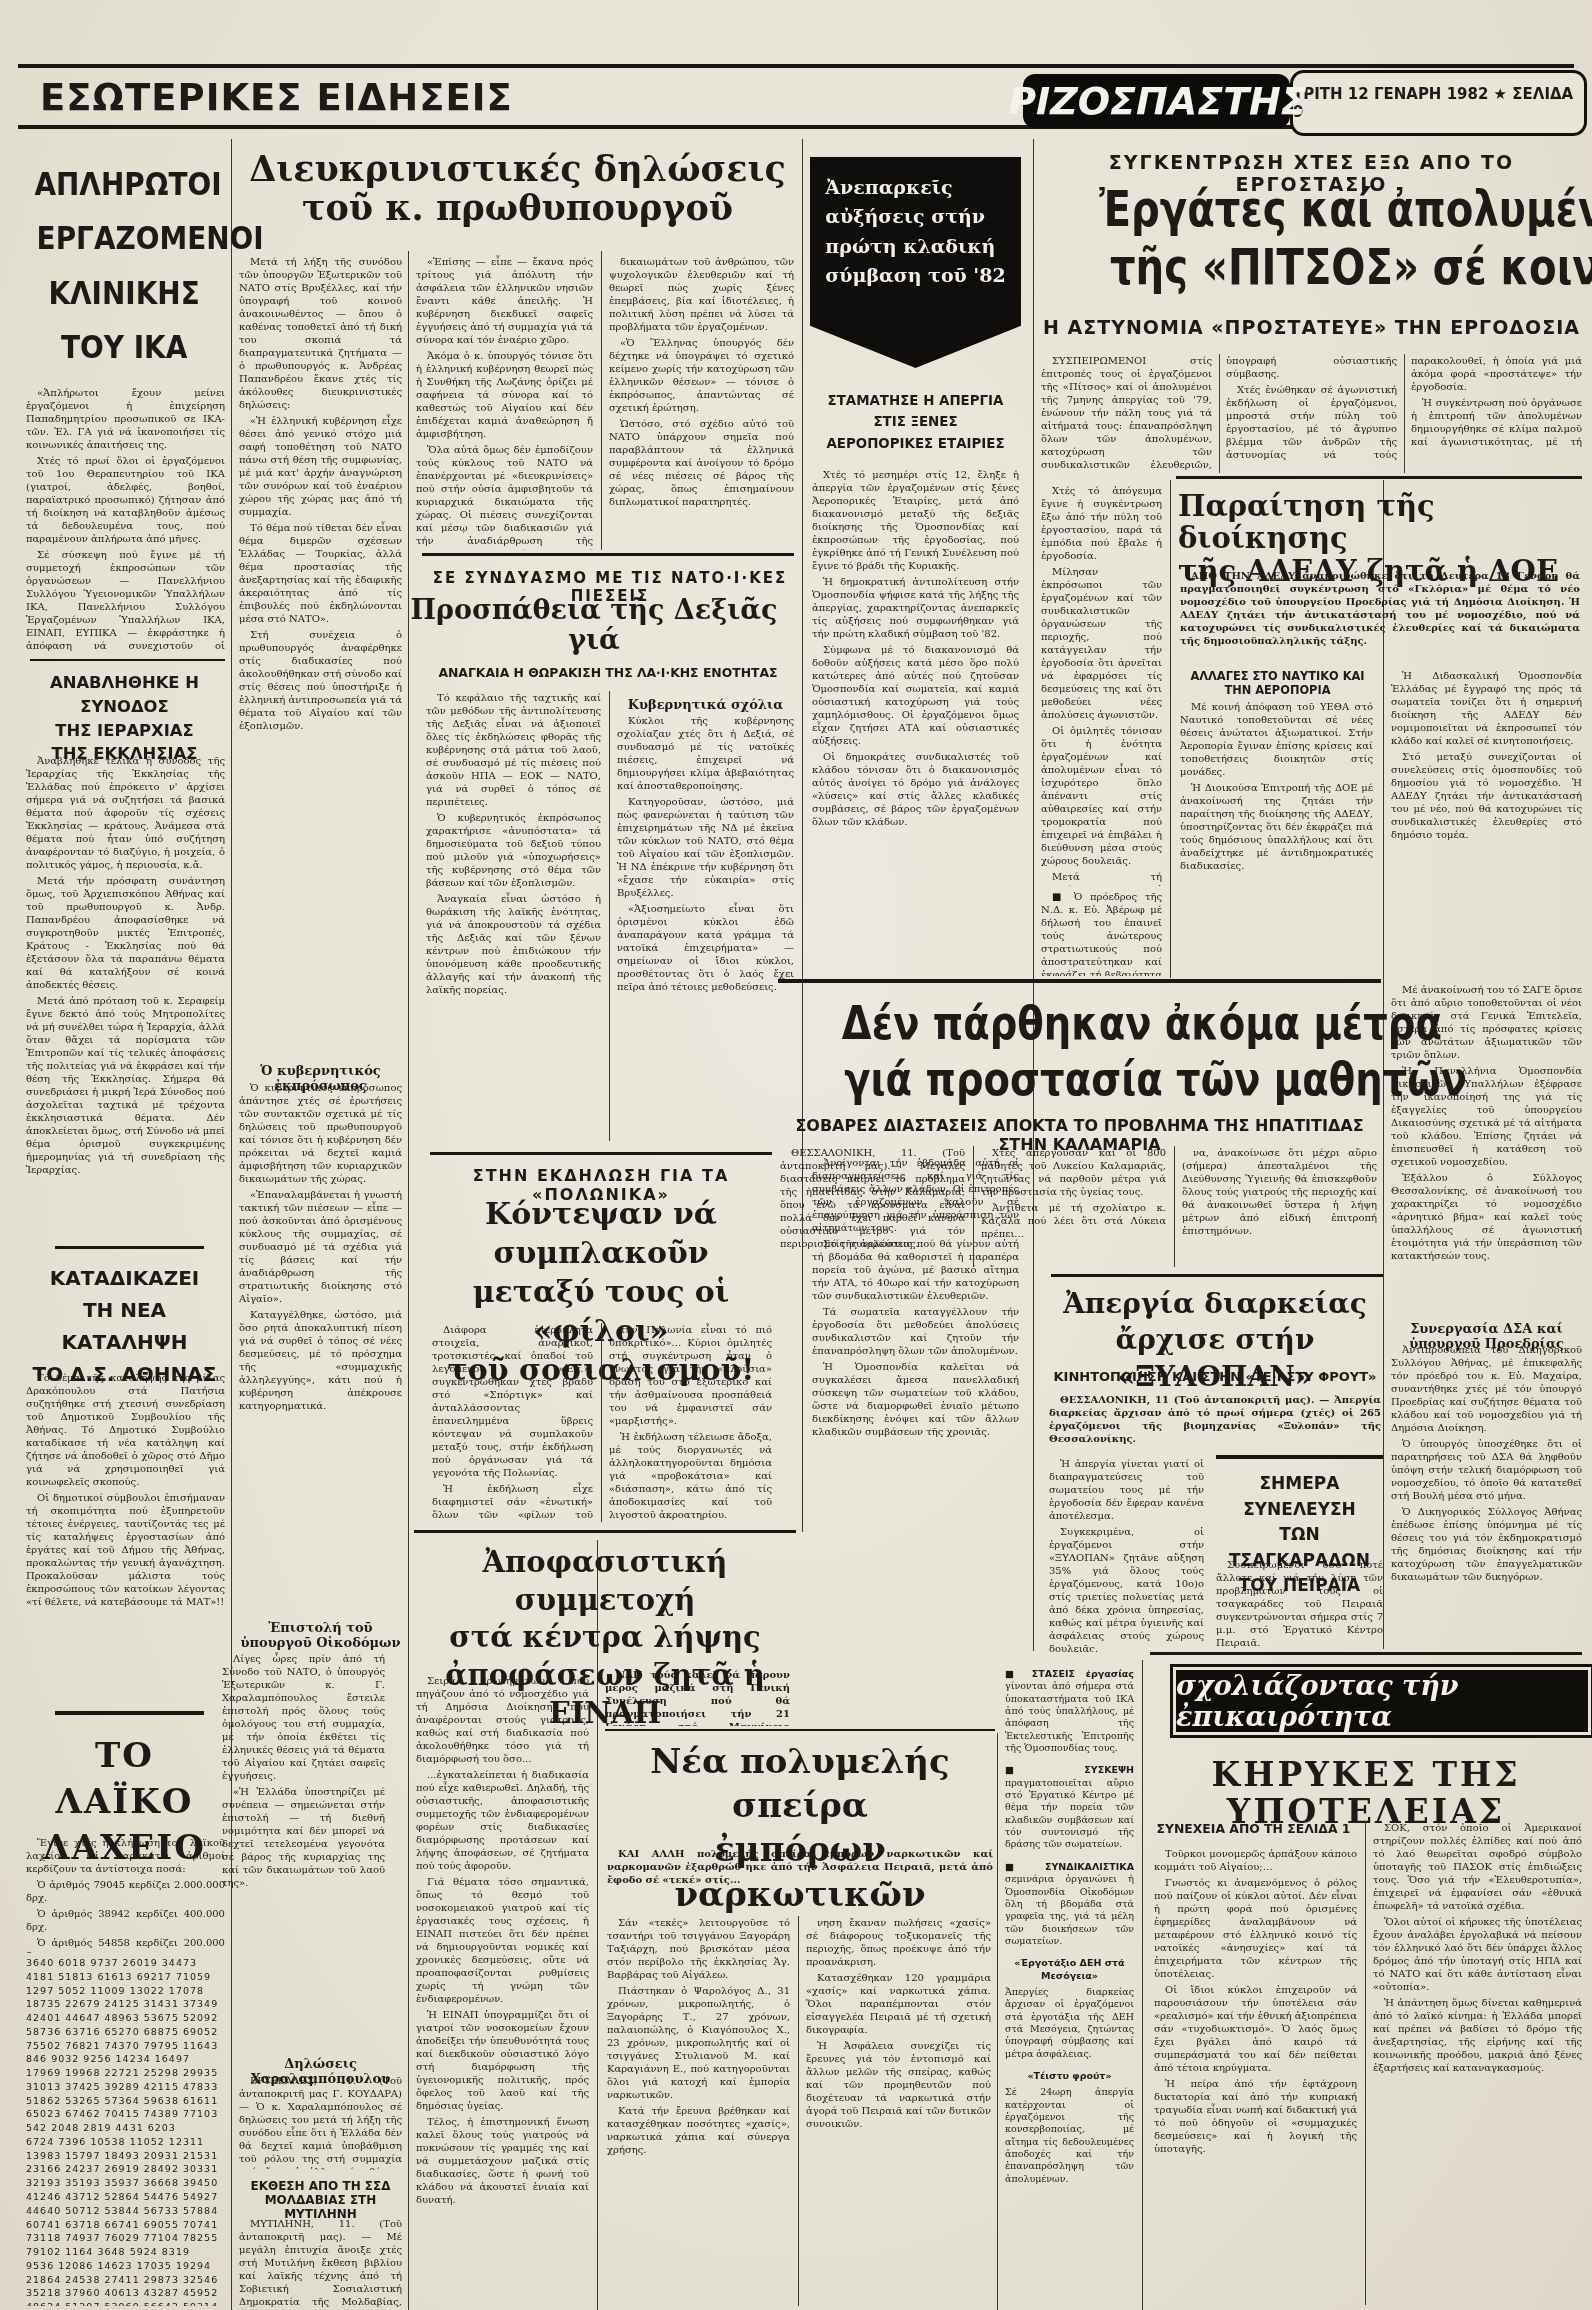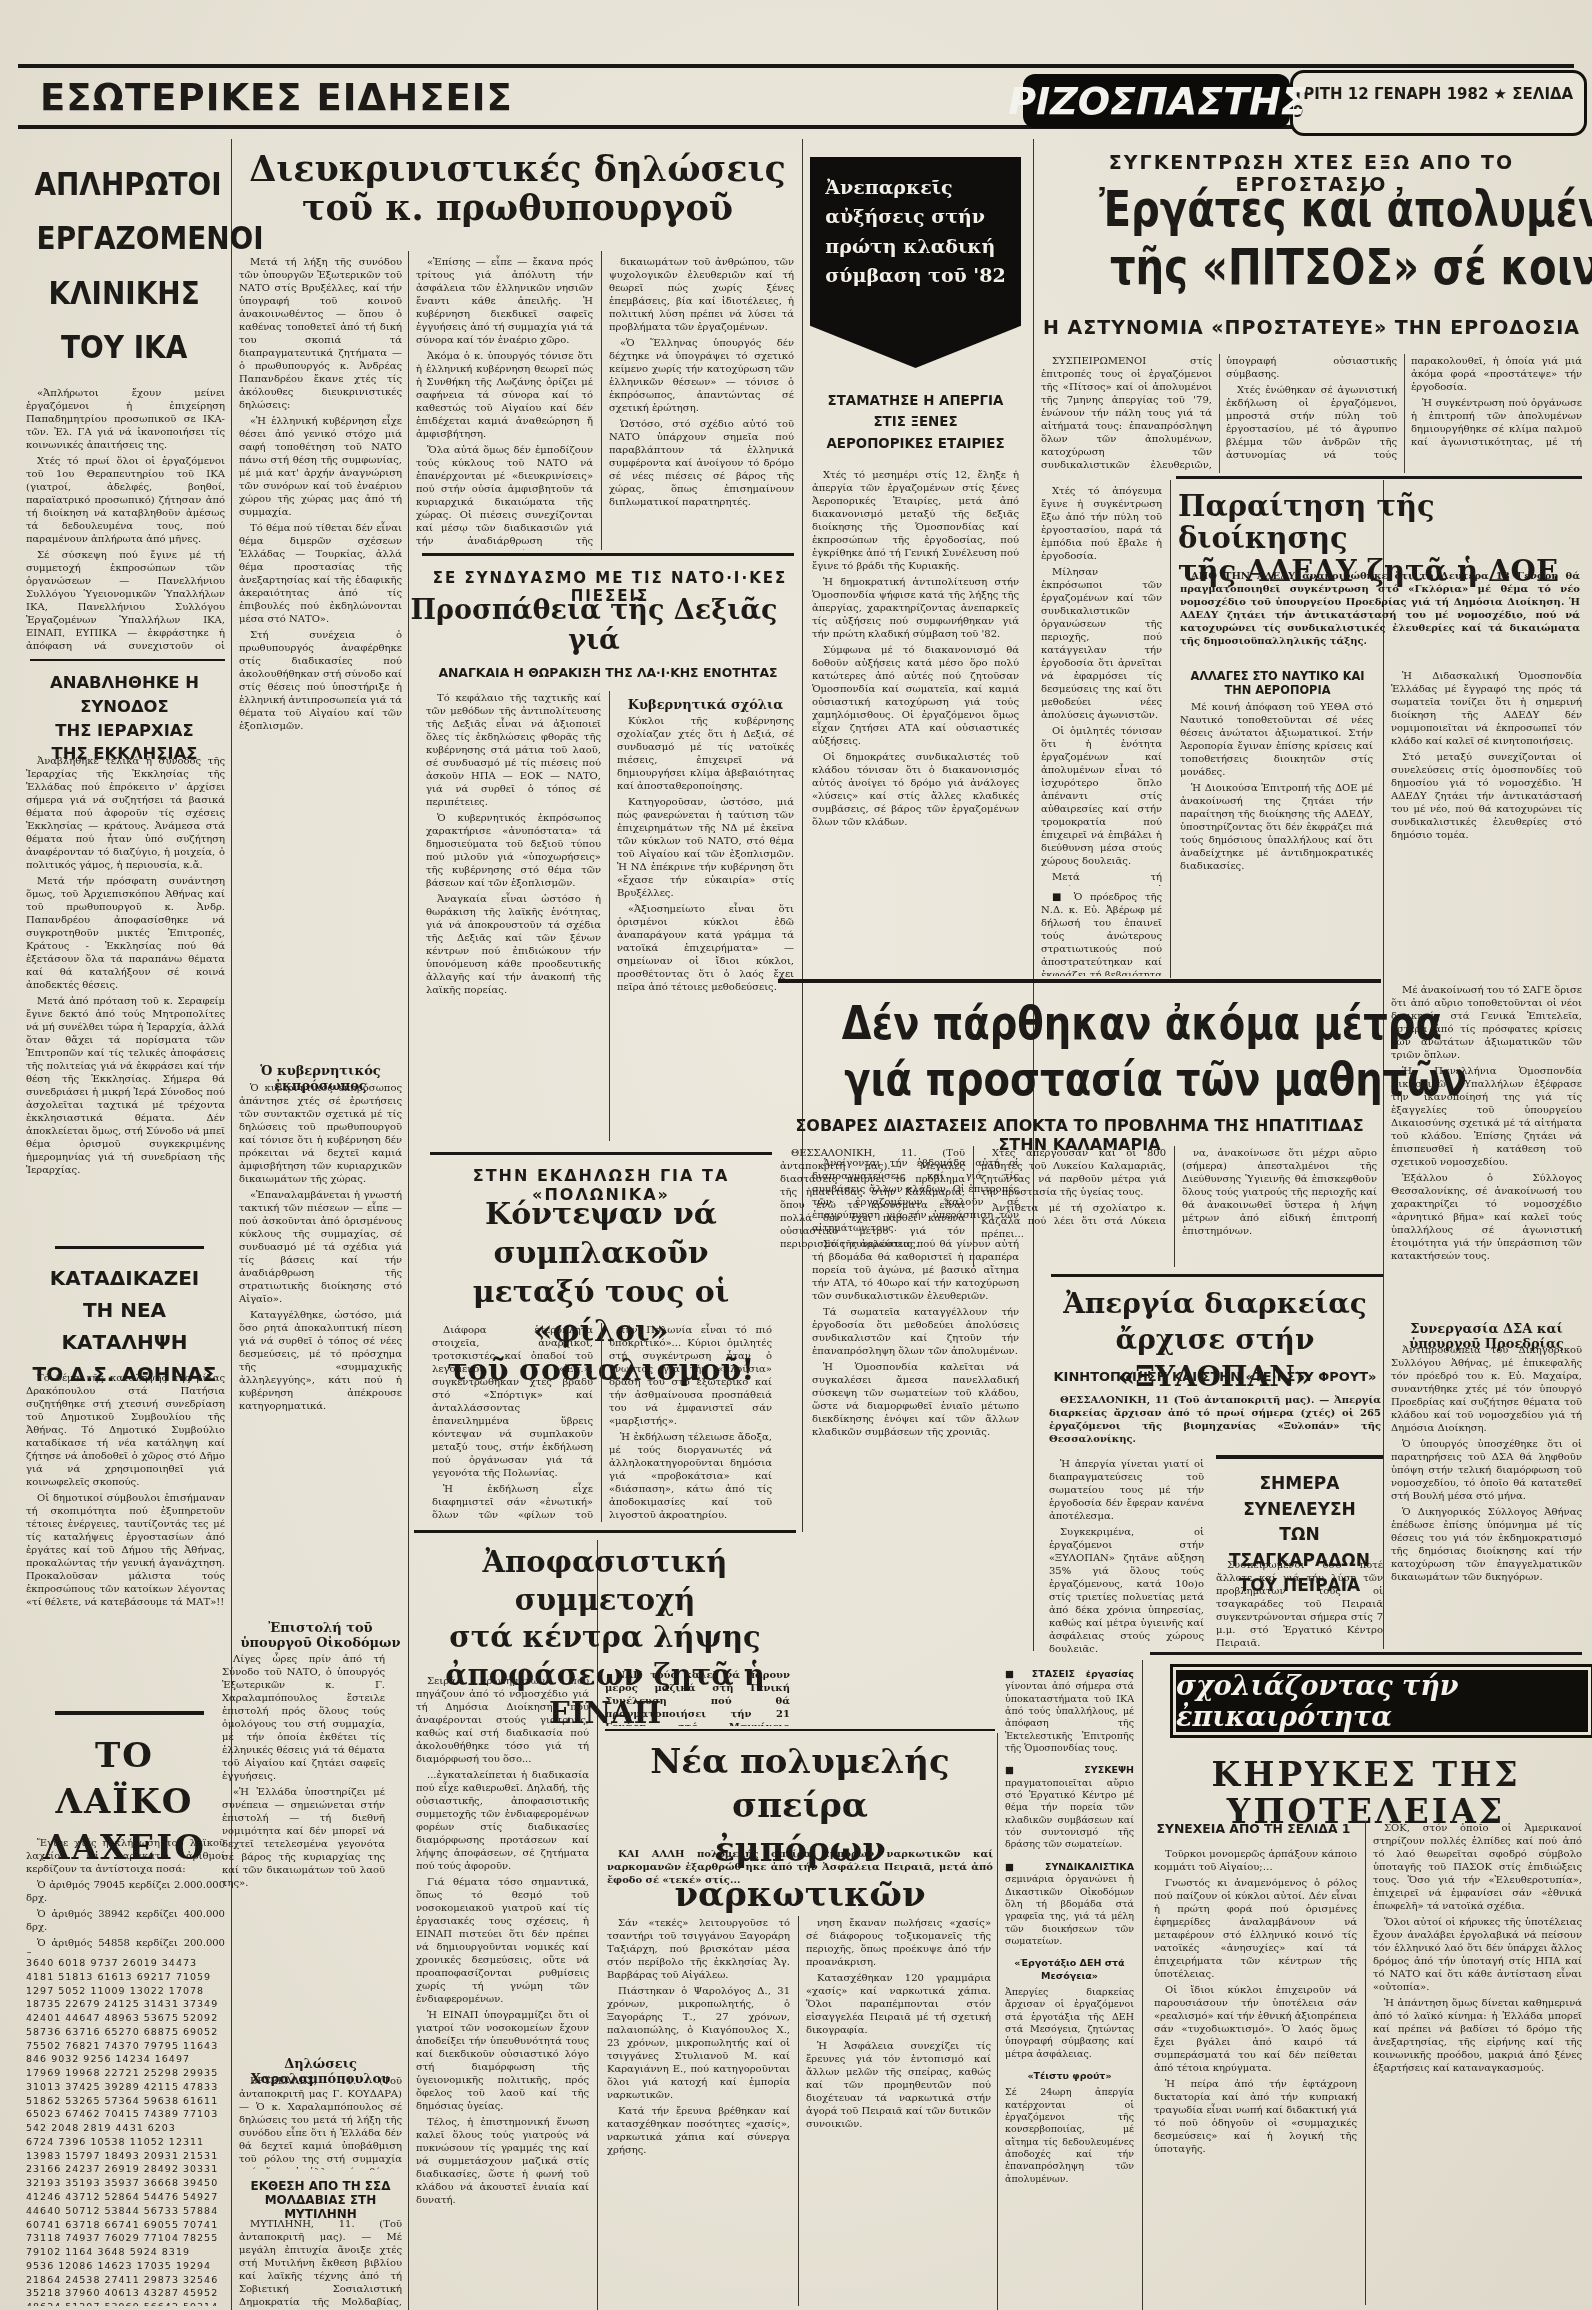--- a/index.html
+++ b/index.html
@@ -475,21 +475,21 @@
     <div class="sideitem">
       <span class="sh">■ ΣΤΑΣΕΙΣ ἐργασίας</span>
       <span>γίνονται ἀπό σήμερα στά ὑποκαταστήματα τοῦ ΙΚΑ ἀπό τούς ὑπαλλήλους, μέ ἀπόφαση τῆς Ἐκτελεστικῆς Ἐπιτροπῆς τῆς Ὁμοσπονδίας τους.</span>
     </div>
     <div class="sideitem">
       <span class="sh">■ ΣΥΣΚΕΨΗ</span>
       <span>πραγματοποιεῖται αὔριο στό Ἐργατικό Κέντρο μέ θέμα τήν πορεία τῶν κλαδικῶν συμβάσεων καί τόν συντονισμό τῆς δράσης τῶν σωματείων.</span>
     </div>
     <div class="sideitem">
       <span class="sh">■ ΣΥΝΔΙΚΑΛΙΣΤΙΚΑ</span>
-      <span>σεμινάρια ὀργανώνει ἡ Δικαστικῶν Οἰκοδόμων ὅλη τή βδομάδα στά γραφεῖα της, γιά τά μέλη τῶν διοικήσεων τῶν σωματείων.</span>
+      <span>σεμινάρια ὀργανώνει ἡ Ὁμοσπονδία Οἰκοδόμων ὅλη τή βδομάδα στά γραφεῖα της, γιά τά μέλη τῶν διοικήσεων τῶν σωματείων.</span>
     </div>
     <div class="sideitem">
       <div class="sh" style="text-align:center;margin:4px 0;">«Ἐργοτάξιο ΔΕΗ στά Μεσόγεια»</div>
       <span>Ἀπεργίες διαρκείας ἄρχισαν οἱ ἐργαζόμενοι στά ἐργοτάξια τῆς ΔΕΗ στά Μεσόγεια, ζητώντας ὑπογραφή σύμβασης καί μέτρα ἀσφάλειας.</span>
     </div>
     <div class="sideitem">
       <div class="sh" style="text-align:center;margin:4px 0;">«Τέιστυ φρούτ»</div>
       <span>Σέ 24ωρη ἀπεργία κατέρχονται οἱ ἐργαζόμενοι τῆς κονσερβοποιίας, μέ αἴτημα τίς δεδουλευμένες ἀποδοχές καί τήν ἐπαναπρόσληψη τῶν ἀπολυμένων.</span>
     </div>
   </div>

